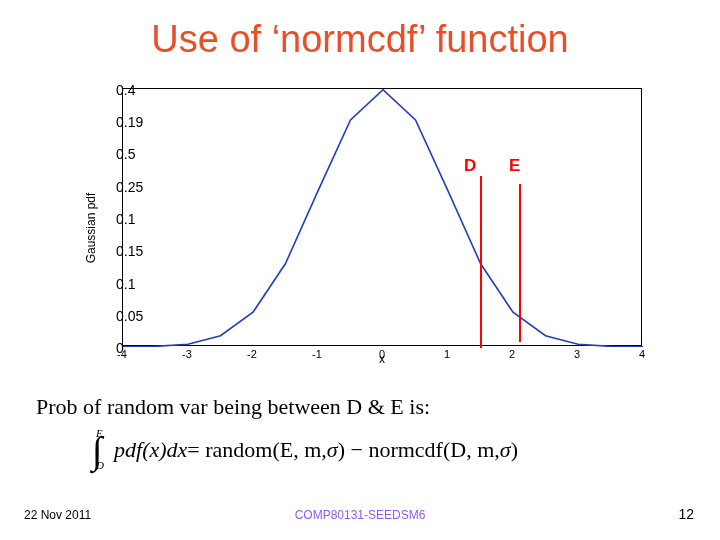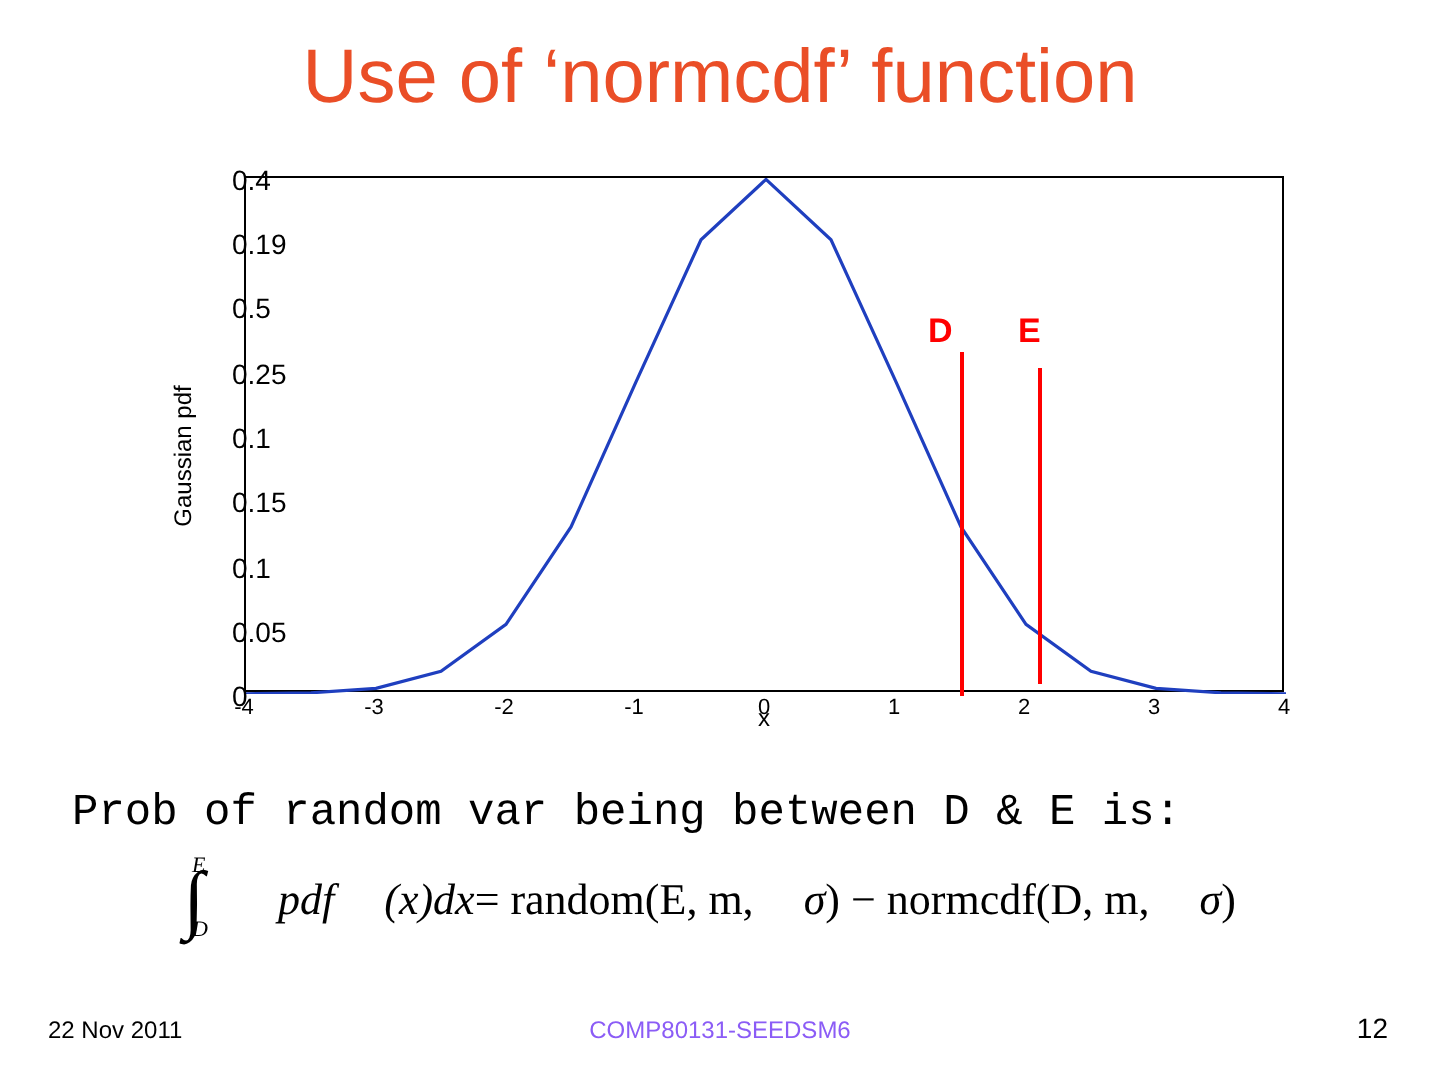--- a/index.html
+++ b/index.html
@@ -9,27 +9,27 @@
   .chart-box { position: absolute; top: 78px; left: 64px; width: 592px; height: 300px; }
   .plot-frame { position: absolute; left: 58px; top: 10px; width: 520px; height: 258px; border: 1px solid #000; }
   .ylabel { position: absolute; left: -8px; top: 50%; transform: translateY(-50%) rotate(-90deg); font-size: 12px; }
   .xlabel { position: absolute; left: 58px; width: 520px; top: 274px; text-align: center; font-size: 12px; }
   .ytick { position: absolute; right: 474px; width: 66px; text-align: left; font-size: 14px; }
   .xtick { position: absolute; top: 270px; font-size: 11px; text-align: center; width: 20px; }
   .ticklabel { color: #000; }
   .marker-D { position: absolute; left: calc(58px + 520px * 5.5/8); top: 98px; width: 2px; height: 172px; background: #ff0000; }
   .marker-E { position: absolute; left: calc(58px + 520px * 6.1/8); top: 106px; width: 2px; height: 158px; background: #ff0000; }
   .marker-label { position: absolute; font-size: 17px; font-weight: bold; color: #ff0000; }
-  .caption { position: absolute; top: 394px; left: 36px; font-family: Liberation Mono, monospace; font-size: 22px; color: #000; }
+  .caption { position: absolute; top: 394px; left: 36px; font-family: Liberation Serif, serif; font-size: 22px; color: #000; }
   .formula { position: absolute; top: 428px; left: 80px; font-family: "Times New Roman", serif; font-size: 22px; color: #000; display: flex; align-items: center; height: 44px; }
   .integral { display: inline-block; position: relative; width: 34px; text-align: center; }
   .integral .sym { font-size: 38px; line-height: 38px; }
   .integral .upper { position: absolute; top: -4px; left: 16px; font-size: 11px; font-style: italic; }
   .integral .lower { position: absolute; bottom: -2px; left: 16px; font-size: 11px; font-style: italic; }
-  .formula .ital { font-style: italic; margin-left: 25px; }
+  .formula .ital { font-style: italic; }
   .footer-left { position: absolute; bottom: 18px; left: 24px; font-size: 12px; color: #000; }
   .footer-center { position: absolute; bottom: 18px; left: 0; right: 0; text-align: center; font-size: 12px; color: #8b5cf6; }
   .footer-right { position: absolute; bottom: 18px; right: 26px; font-size: 14px; color: #000; }
   svg.curve { position: absolute; left: 0; top: 0; width: 520px; height: 258px; }
 </style>
 </head>
 <body>
 
 <div class="slide">
 

